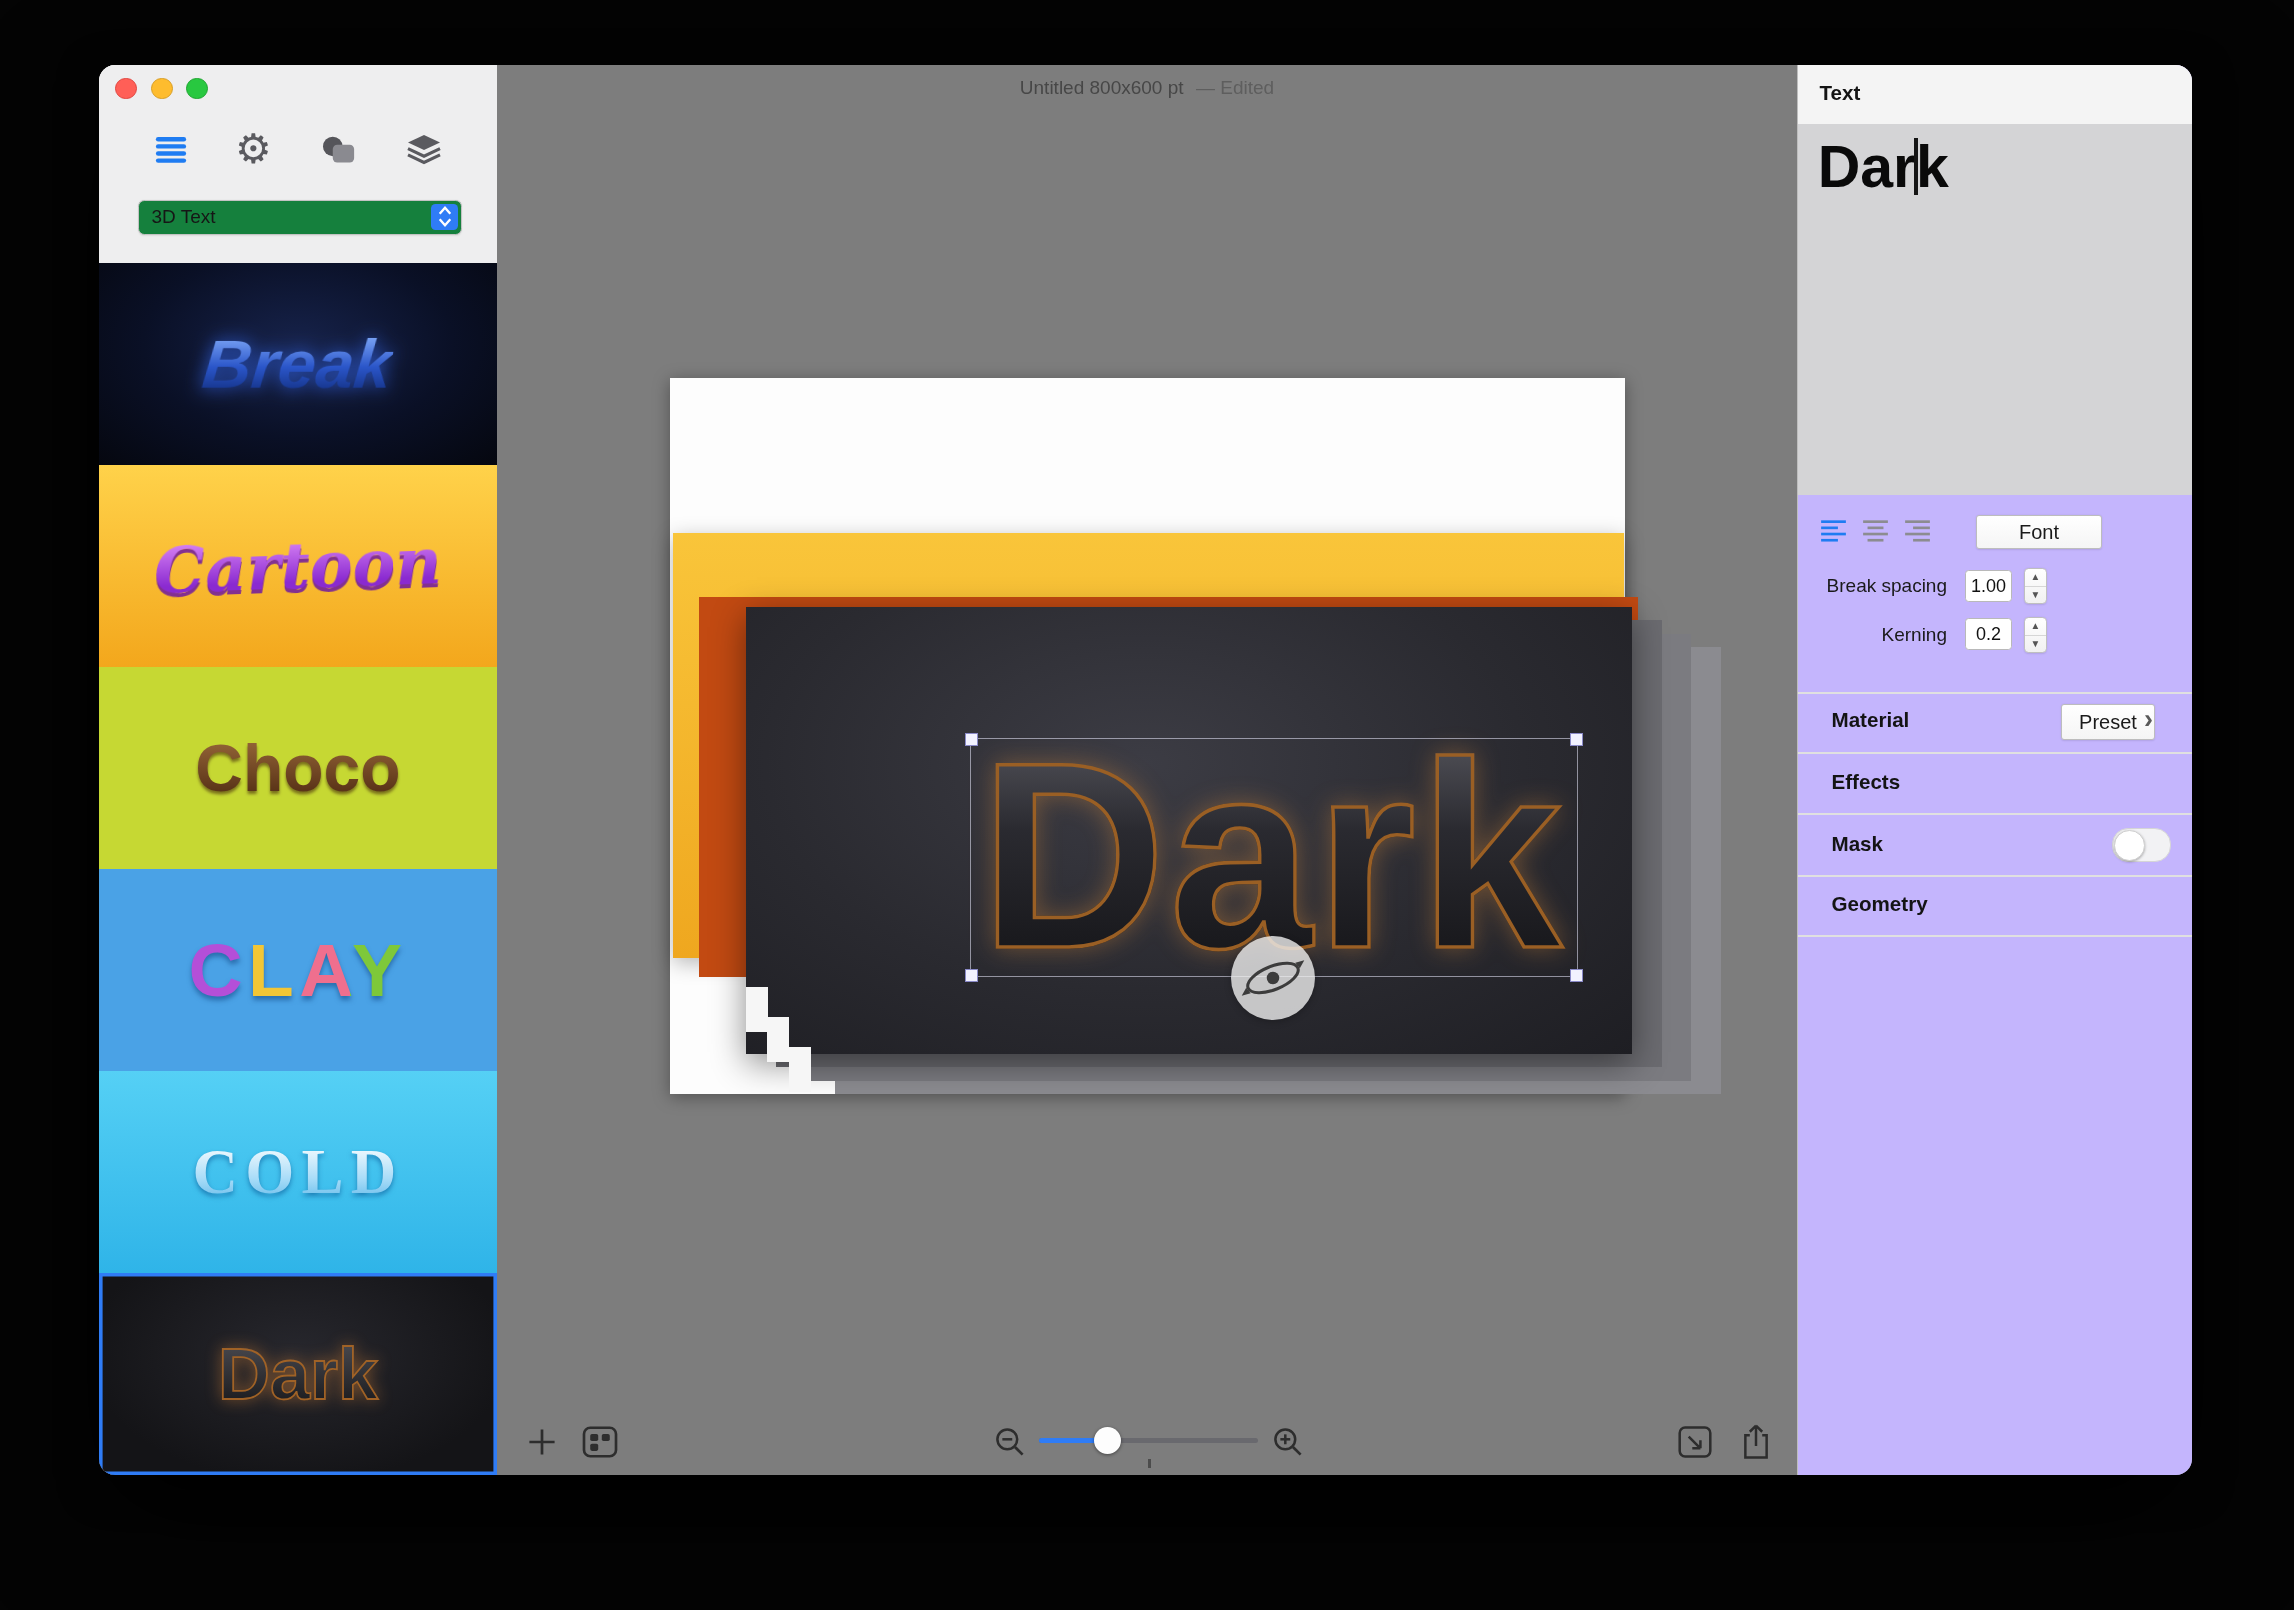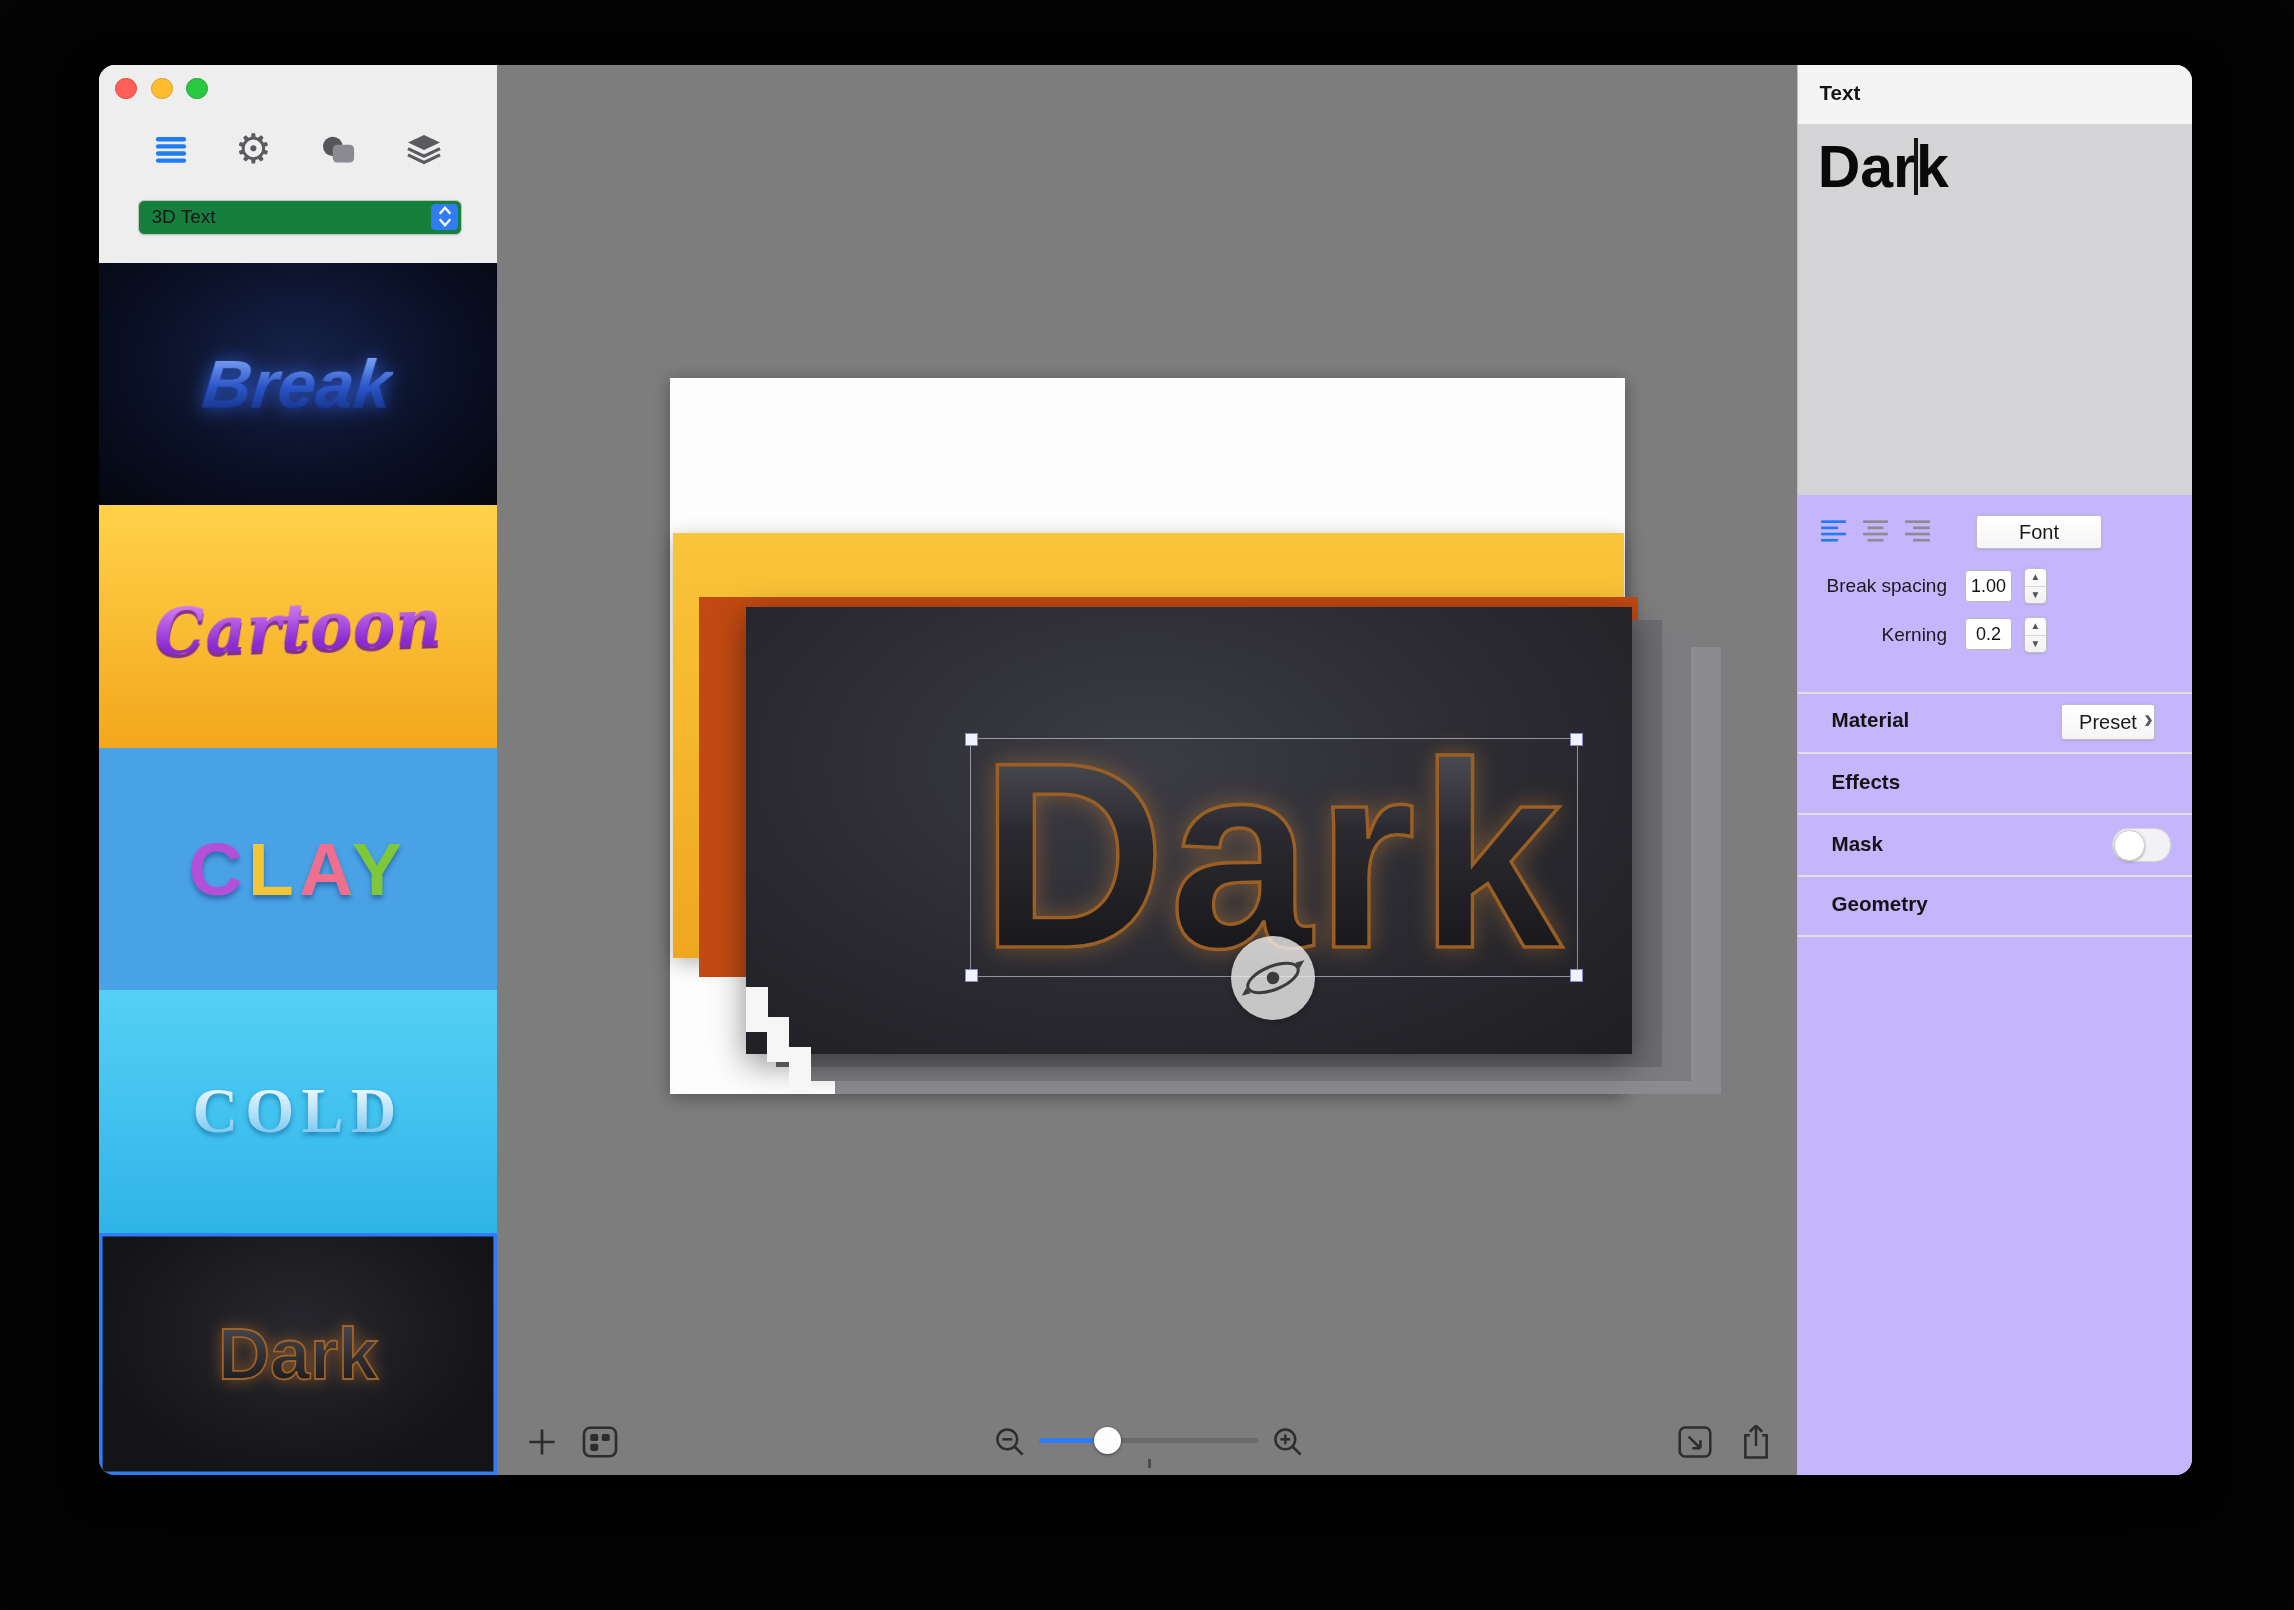--- a/index.html
+++ b/index.html
@@ -158,33 +158,40 @@
       </div>
     </div>
 
     <div class="preset-list">
       <div class="preset p-break">
         <span class="preset-label t-break">Break</span>
       </div>
       <div class="preset p-cartoon">
         <span class="preset-label t-cartoon">Cartoon</span>
       </div>
+      <div class="preset p-choco">
+        <span class="preset-label t-choco">Choco</span>
+      </div>
       <div class="preset p-clay">
         <span class="preset-label t-clay">CLAY</span>
       </div>
       <div class="preset p-cold">
         <span class="preset-label t-cold">COLD</span>
       </div>
       <div class="preset p-dark">
         <span class="preset-label t-dark">Dark</span>
       </div>
     </div>
   </div>
 
   <div class="canvas-area">
+    <div class="canvas-title">
+      <span class="ct-main">Untitled 800x600 pt</span>
+      <span class="ct-edited">— Edited</span>
+    </div>
 
     <div class="page"></div>
     <div class="layer layer-yellow"></div>
     <div class="layer layer-orange"></div>
     <div class="ghost g3"></div>
     <div class="ghost g2"></div>
     <div class="ghost g1"></div>
     <div class="layer layer-dark"></div>
     <div class="wstep ws1"></div>
     <div class="wstep ws2"></div>

